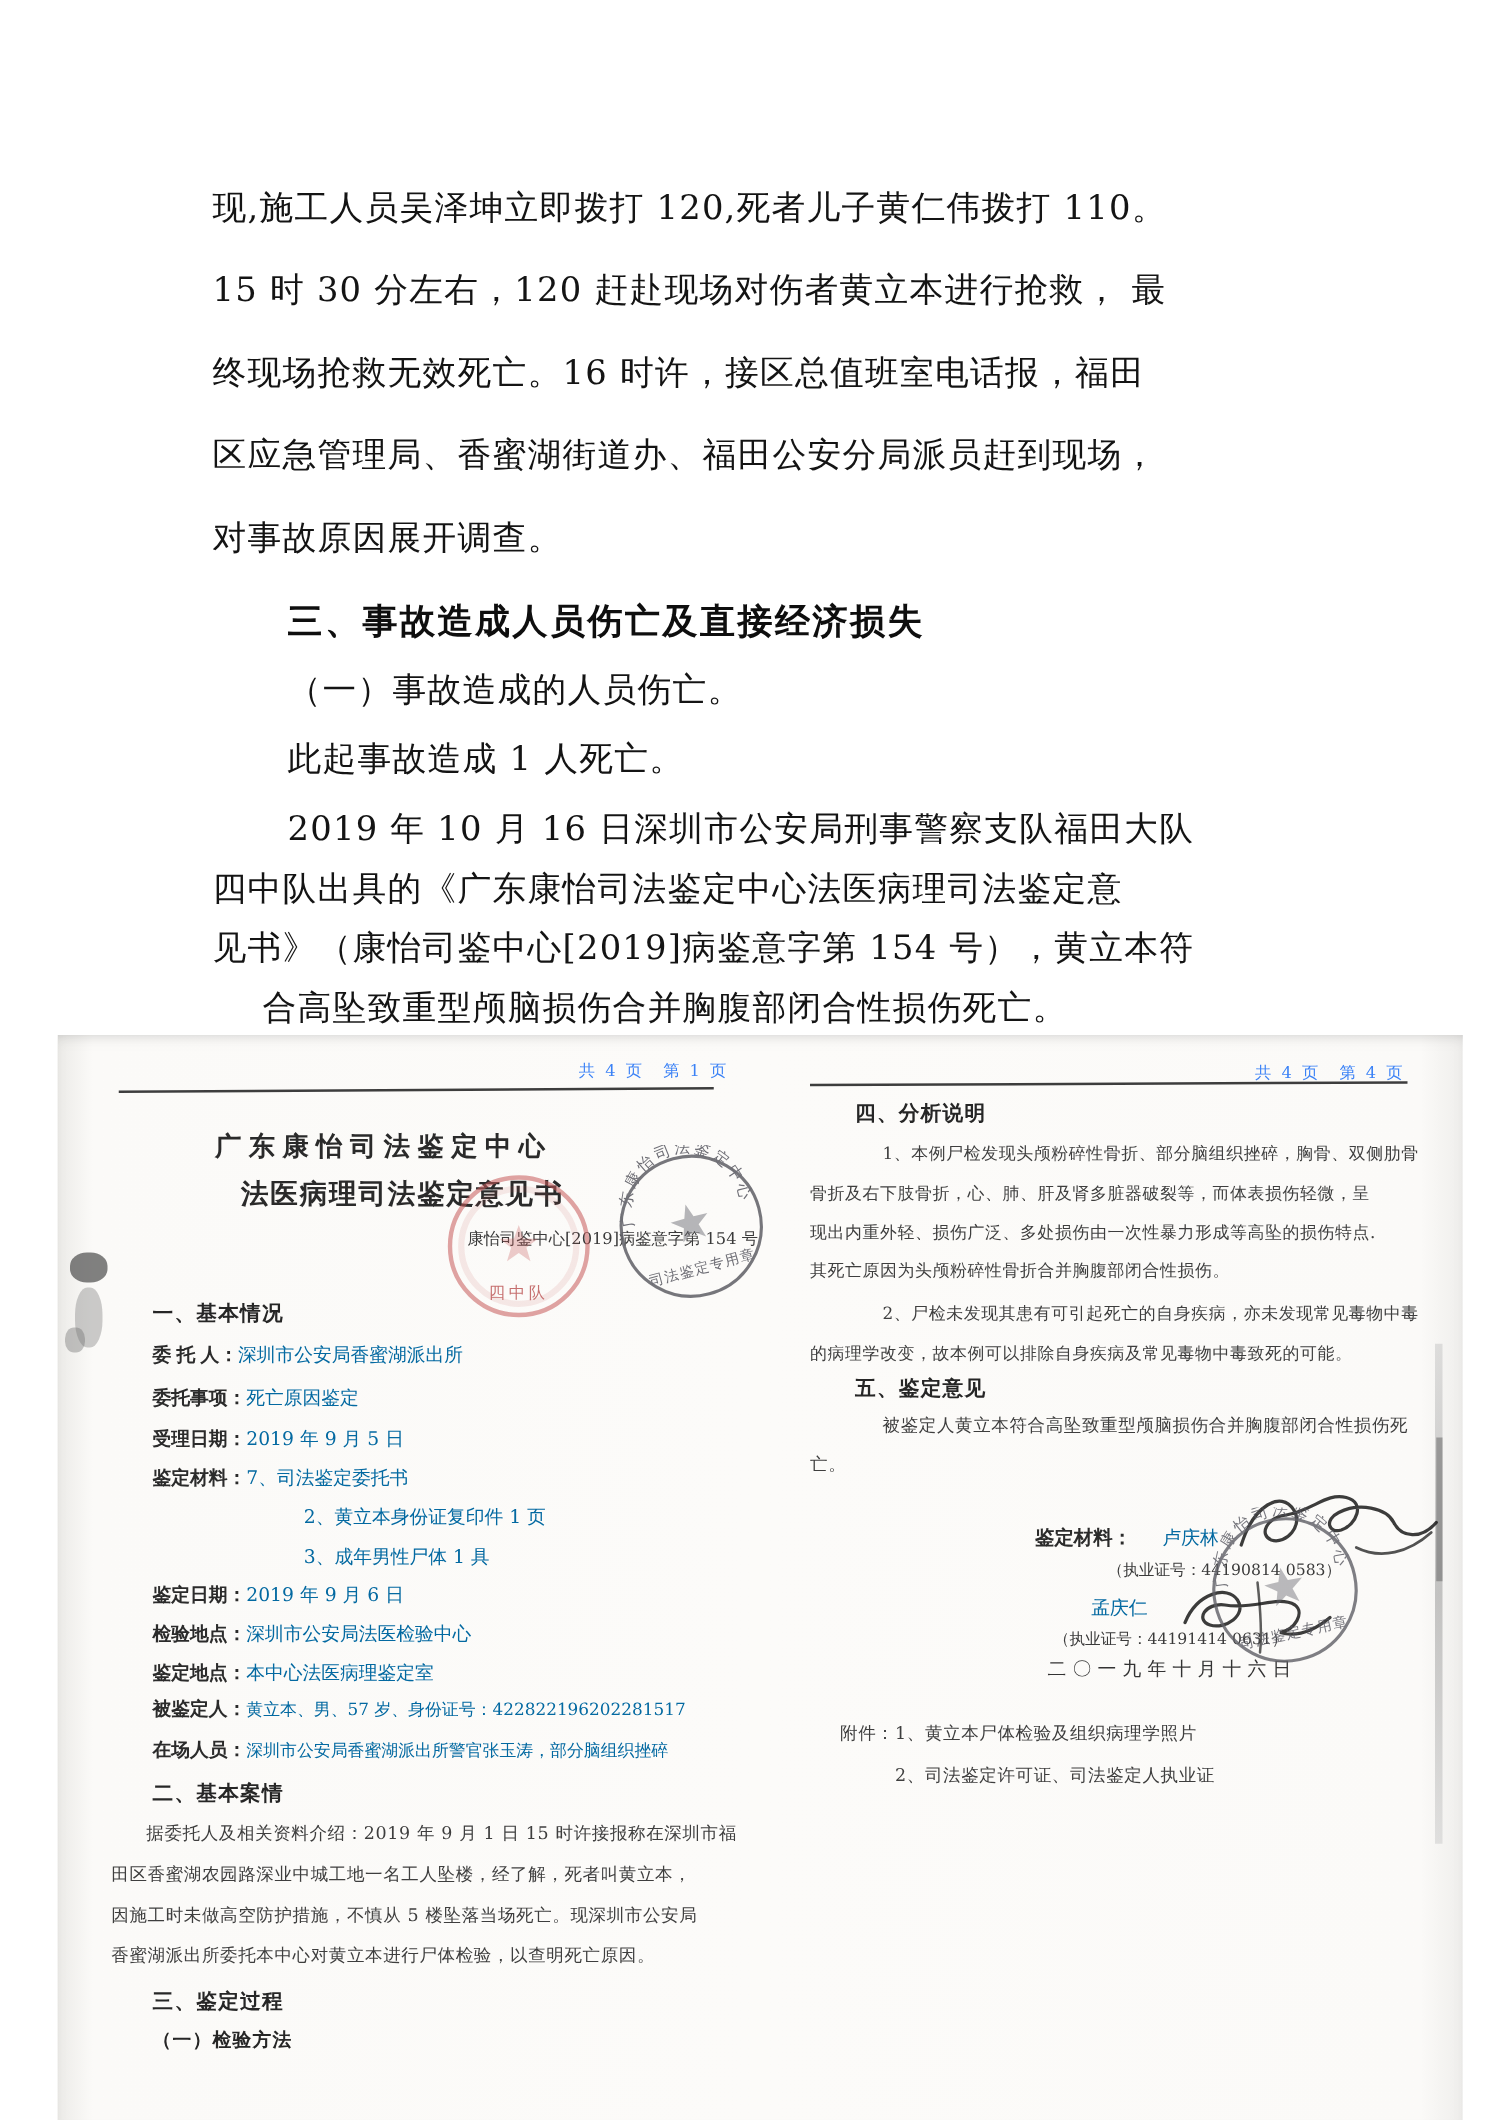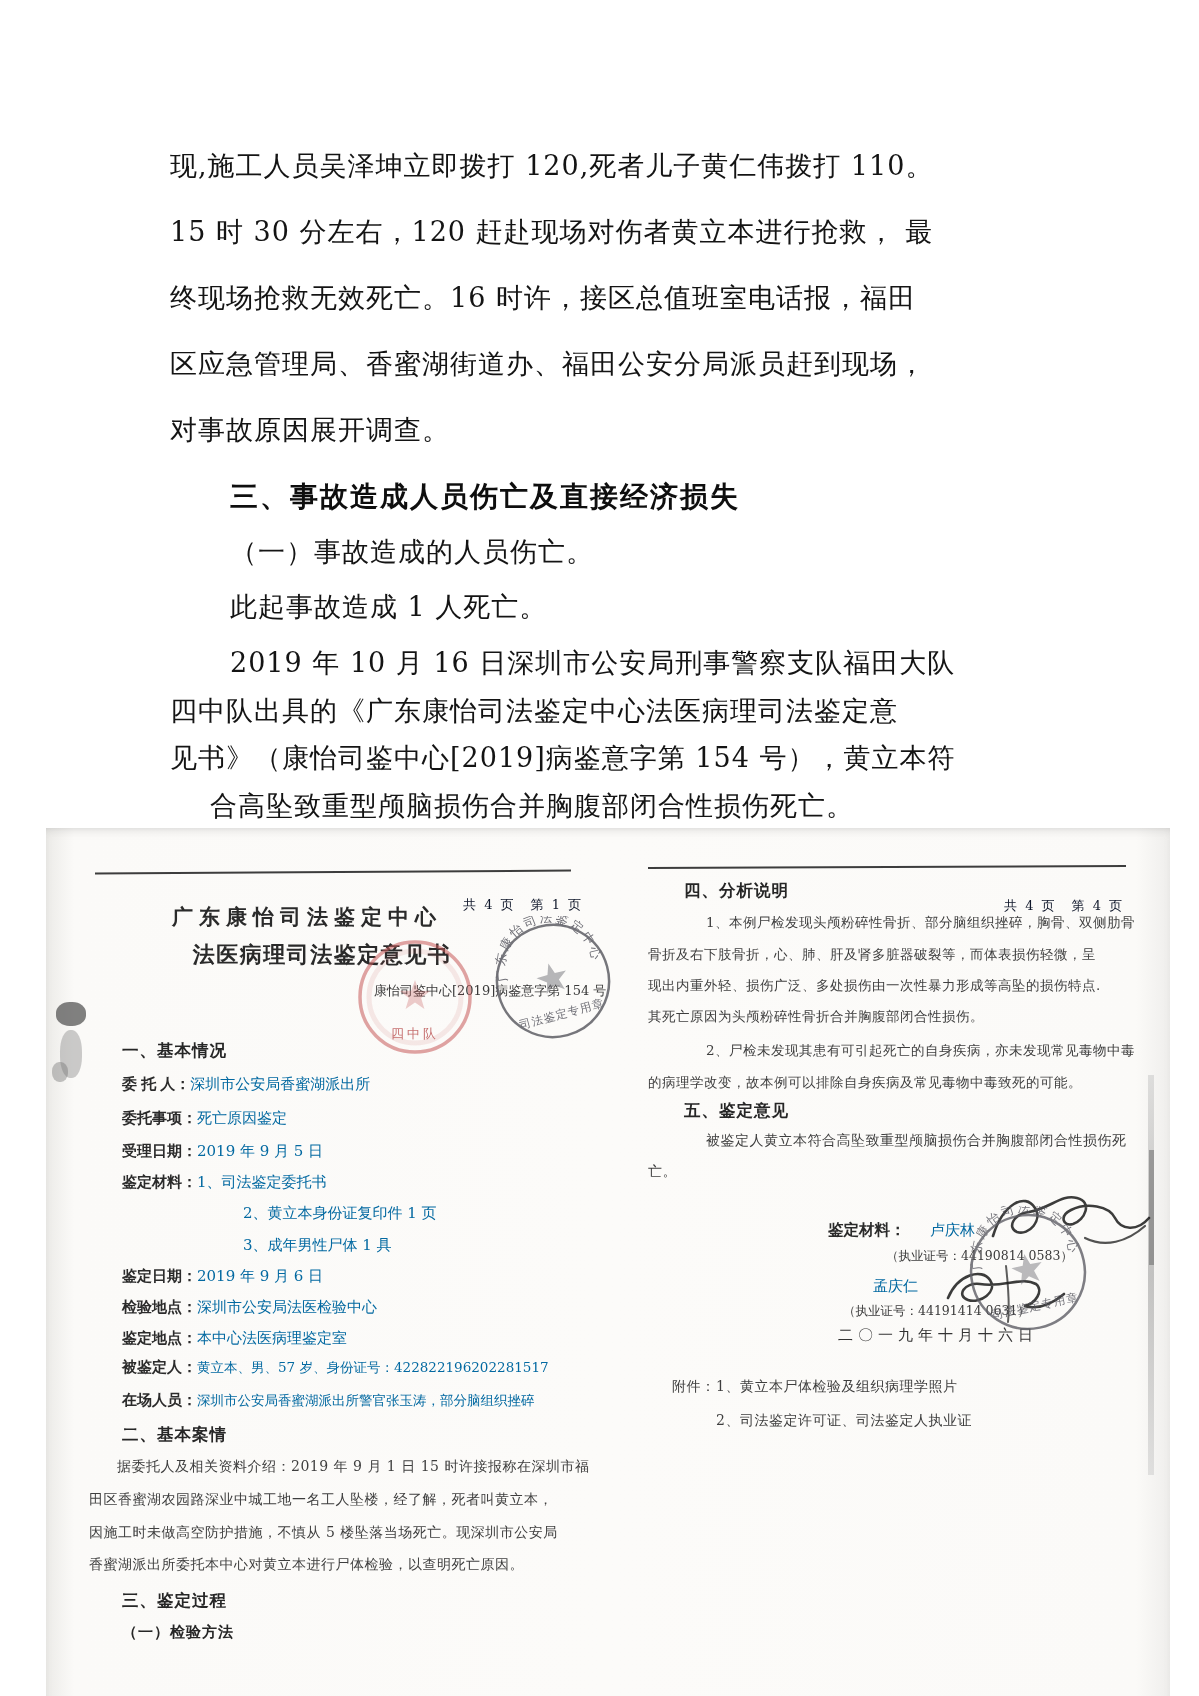--- a/index.html
+++ b/index.html
@@ -9,21 +9,21 @@
     overflow:hidden;color:#151515;
   }
   .abs{position:absolute;white-space:nowrap;}
   
   .rpt{font-size:27px;color:#141414;letter-spacing:1px;}
   .rpt-h{font-size:28px;font-weight:bold;font-family:"Liberation Sans","DejaVu Sans",sans-serif;letter-spacing:2px;color:#0e0e0e;}
   
   .scanbg{position:absolute;left:46px;top:828px;width:1124px;height:868px;
     background:linear-gradient(90deg,#ecebe8 0%,#fbfaf8 2.5%,#fcfbf9 50%,#fbfaf8 97%,#efeeec 100%);
     box-shadow:inset 0 6px 12px -8px rgba(120,120,120,.5);}
-  .pgno{font-size:13px;color:#0f172a;letter-spacing:2px;margin-top:48px;}
+  .pgno{font-size:13px;color:#3b82f6;letter-spacing:2px;}
   .rule{position:absolute;height:2px;background:#3d3d3d;}
   .sec{font-family:"Liberation Sans","DejaVu Sans",sans-serif;font-weight:bold;font-size:16.5px;color:#262626;letter-spacing:1px;}
   .ttl{font-weight:600;color:#2a2a2a;text-align:center;}
   .fldl{font-family:"Liberation Sans","DejaVu Sans",sans-serif;font-weight:bold;font-size:15px;color:#2b2b2b;}
   .fldv{font-size:15px;color:#0369a1;}
   .body-s{font-size:14px;color:#3e3e3e;letter-spacing:.5px;}
   .body-r{font-size:13.5px;color:#3e3e3e;letter-spacing:.5px;}
   .lic{font-size:12.5px;color:#3a3a3a;}
   .smudge{position:absolute;border-radius:45%;}
   .edge{position:absolute;}
@@ -80,21 +80,21 @@
     <polygon points="63,47 66.8,57.8 78.2,58.1 69.1,65.0 72.4,76.0 63,69.4 53.6,76.0 56.9,65.0 47.8,58.1 59.2,57.8" fill="#66666e" opacity=".55"></polygon>
     <text x="63" y="103" text-anchor="middle" font-size="11.5" letter-spacing="1" fill="#55555e">司法鉴定专用章</text>
   </g>
 </svg>
 
 <div class="abs sec" style="left:122px;top:1040px;">一、基本情况</div>
 
 <div class="abs" style="left:122px;top:1074px;"><span class="fldl">委 托 人：</span><span class="fldv">深圳市公安局香蜜湖派出所</span></div>
 <div class="abs" style="left:122px;top:1108px;"><span class="fldl">委托事项：</span><span class="fldv">死亡原因鉴定</span></div>
 <div class="abs" style="left:122px;top:1141px;"><span class="fldl">受理日期：</span><span class="fldv">2019 年 9 月 5 日</span></div>
-<div class="abs" style="left:122px;top:1172px;"><span class="fldl">鉴定材料：</span><span class="fldv">1、司法鉴定委托书</span></div>
+<div class="abs" style="left:122px;top:1172px;"><span class="fldl">鉴定材料：</span><span class="fldv">7、司法鉴定委托书</span></div>
 <div class="abs fldv" style="left:243px;top:1204px;">2、黄立本身份证复印件 1 页</div>
 <div class="abs fldv" style="left:243px;top:1236px;">3、成年男性尸体 1 具</div>
 <div class="abs" style="left:122px;top:1266px;"><span class="fldl">鉴定日期：</span><span class="fldv">2019 年 9 月 6 日</span></div>
 <div class="abs" style="left:122px;top:1297px;"><span class="fldl">检验地点：</span><span class="fldv">深圳市公安局法医检验中心</span></div>
 <div class="abs" style="left:122px;top:1328px;text-align:center;"><span class="fldl">鉴定地点：</span><span class="fldv">本中心法医病理鉴定室</span></div>
 <div class="abs" style="left:122px;top:1358px;font-size:13.5px;"><span class="fldl">被鉴定人：</span><span class="fldv" style="font-size:13.5px;">黄立本、男、57 岁、身份证号：422822196202281517</span></div>
 <div class="abs" style="left:122px;top:1391px;font-size:13.5px;"><span class="fldl">在场人员：</span><span class="fldv" style="font-size:13.5px;">深圳市公安局香蜜湖派出所警官张玉涛，部分脑组织挫碎</span></div>
 
 <div class="abs sec" style="left:122px;top:1424px;">二、基本案情</div>
 <div class="abs body-s" style="left:117px;top:1458px;">据委托人及相关资料介绍：2019 年 9 月 1 日 15 时许接报称在深圳市福</div>

